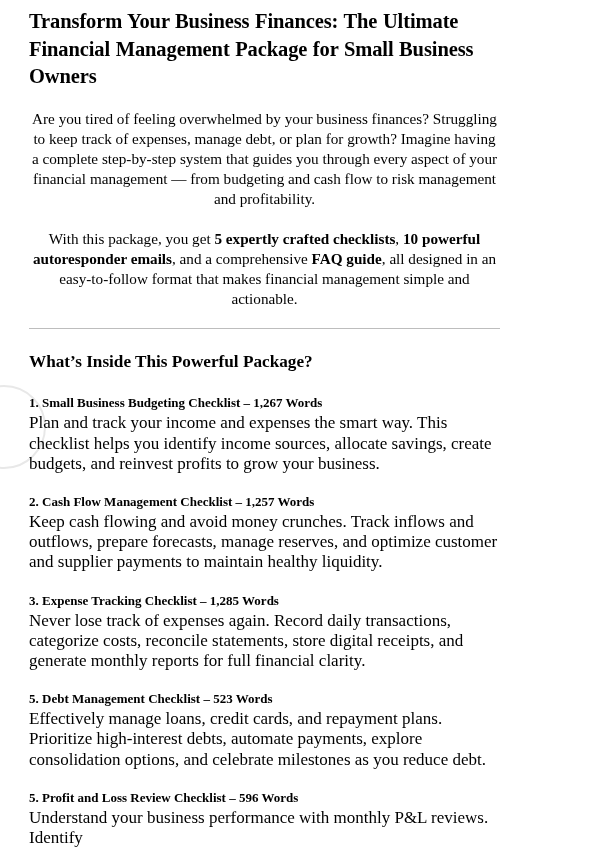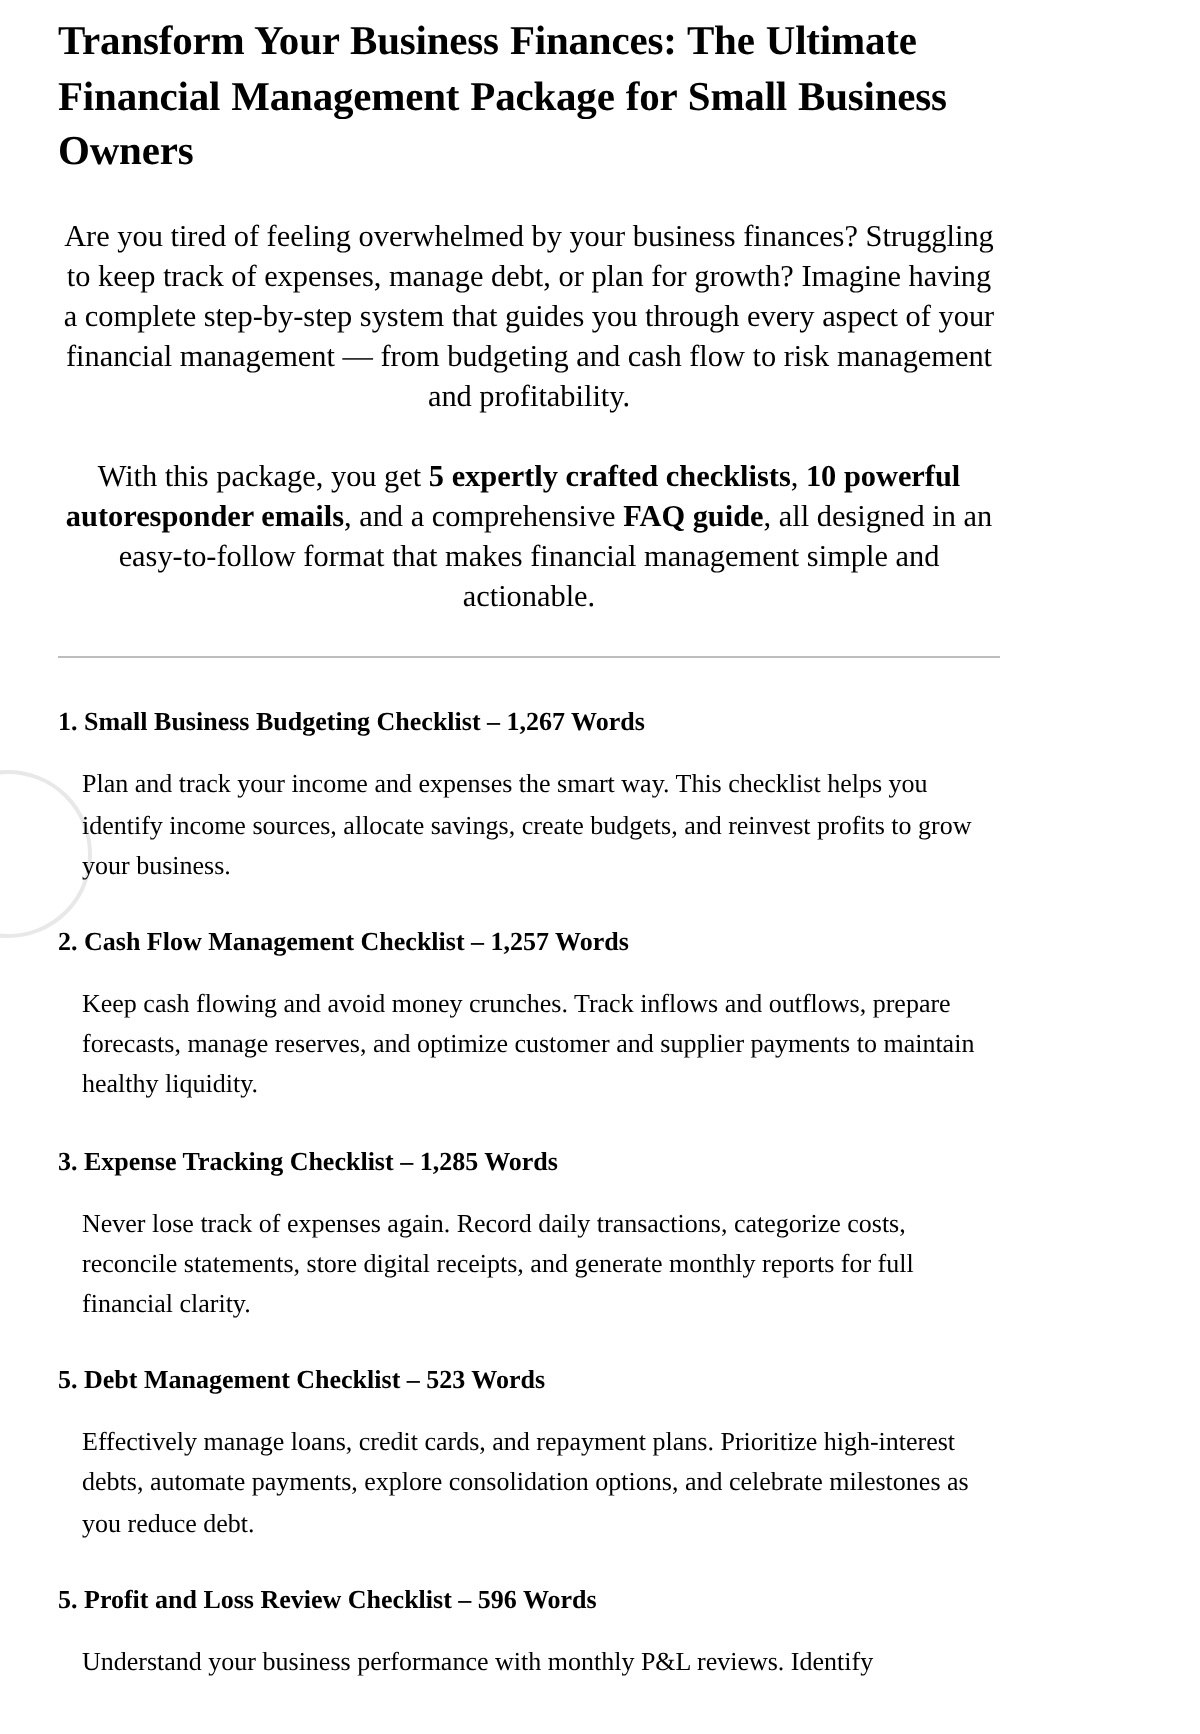--- a/index.html
+++ b/index.html
@@ -72,43 +72,44 @@
   .item {
     margin: 0 0 18px 0;
   }
   .item-heading {
     font-size: 13px;
     font-weight: bold;
     line-height: 19px;
     margin: 0 0 1px 0;
   }
   .item-desc {
-    font-size: 13px;
+    font-size: 17px;
     line-height: 20.2px;
-    margin: 12px;
+    margin: 0;
   }
 </style>
 </head>
 <body>
 
 <div class="page">
 
   <div class="watermark"></div>
 
   <div class="content">
 
     <h1 class="doc-title">Transform Your Business Finances: The Ultimate Financial Management Package for Small Business Owners</h1>
 
     <p class="body-para"><span>Are you tired of feeling overwhelmed by your business finances? Struggling to keep track of expenses, manage debt, or plan for growth? Imagine having a complete step-by-step system that guides you through every aspect of your financial management — from budgeting and cash flow to risk management and profitability.</span></p>
 
 
     <p class="body-para"><span>With this package, you get </span><span class="bold">5 expertly crafted checklists</span><span>, </span><span class="bold">10 powerful autoresponder emails</span><span>, and a comprehensive </span><span class="bold">FAQ guide</span><span>, all designed in an easy-to-follow format that makes financial management simple and actionable.</span></p>
 
     <hr class="divider">
 
+    <h2 class="section-heading">What’s Inside This Powerful Package?</h2>
 
     <div class="item">
       <div class="item-heading">1. Small Business Budgeting Checklist – 1,267 Words</div>
       <p class="item-desc">Plan and track your income and expenses the smart way. This checklist helps you identify income sources, allocate savings, create budgets, and reinvest profits to grow your business.</p>
     </div>
 
     <div class="item">
       <div class="item-heading">2. Cash Flow Management Checklist – 1,257 Words</div>
       <p class="item-desc">Keep cash flowing and avoid money crunches. Track inflows and outflows, prepare forecasts, manage reserves, and optimize customer and supplier payments to maintain healthy liquidity.</p>
     </div>

